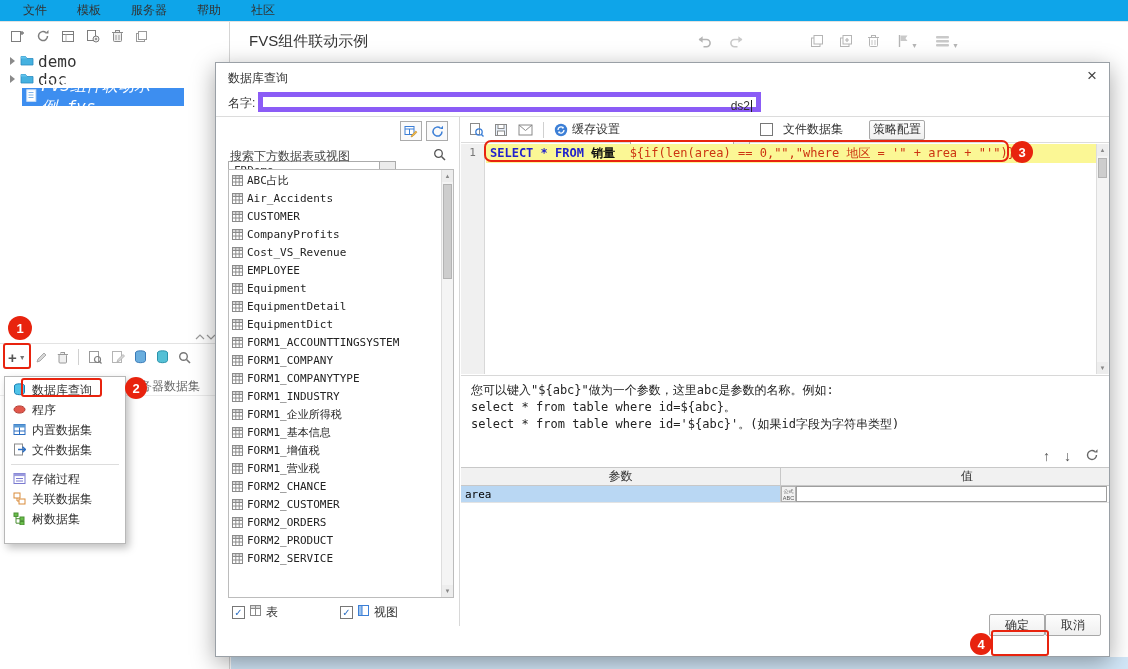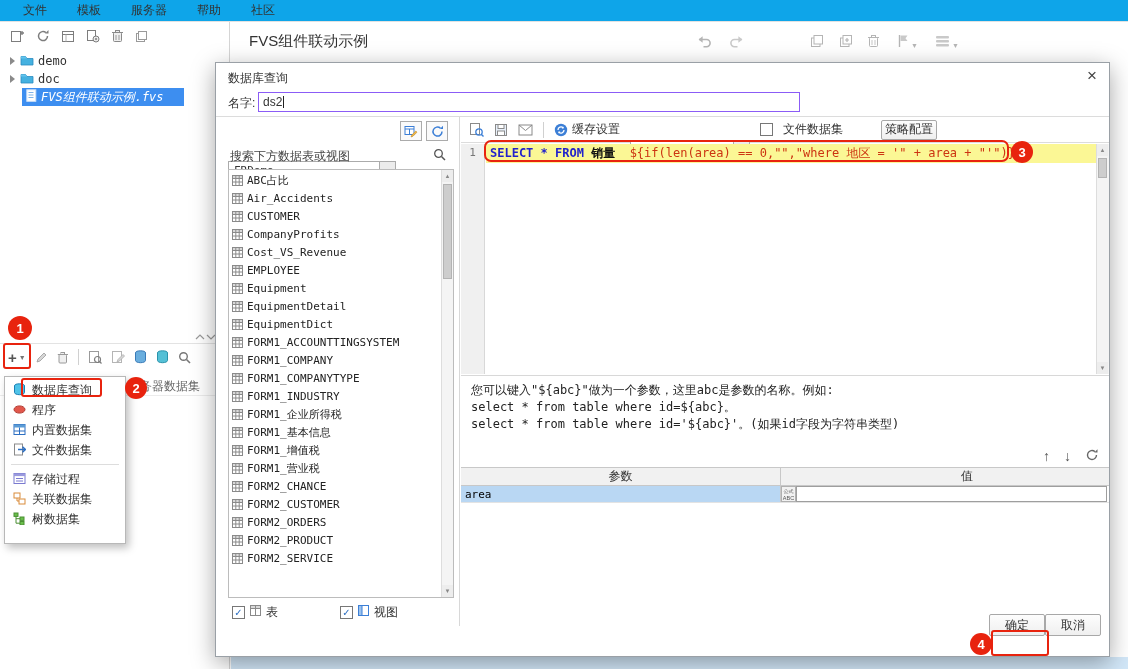--- a/index.html
+++ b/index.html
@@ -15,21 +15,21 @@
   .menu-item { padding:0 15px; line-height:21px; cursor:default; }
 
   
   .left-panel { position:absolute; left:0; top:22px; width:230px; bottom:0;
     background:#fff; border-right:1px solid #d5d5d5; }
   .file-toolbar { position:absolute; left:0; top:0; width:100%; height:28px;
     display:flex; align-items:center; gap:11px; padding-left:10px; }
   .tbi { display:inline-flex; align-items:center; justify-content:center; }
 
   .tree { position:absolute; left:0; top:30px; width:100%; }
-  .tree-row { height:18px; display:flex; align-items:center; font-size:12px; }
+  .tree-row { height:18px; display:flex; align-items:center; font-size:16px; }
   .tri { width:0; height:0; border-left:5px solid #8a8a8a; border-top:4px solid transparent;
     border-bottom:4px solid transparent; margin-left:10px; margin-right:5px; }
   .tree-label { font-family:"DejaVu Sans Mono","Liberation Mono",monospace; margin-left:4px; color:#333; }
   .tree-row.selected { margin-left:22px; width:162px; background:#3d8ef0; color:#fff;font-style:italic; }
   .tree-row.selected .tree-label { color:#fff; }
 
   .splitter { position:absolute; left:0; top:308px; width:100%; height:14px; border-bottom:1px solid #e3e3e3; }
   .splitter svg { position:absolute; right:12px; top:3px; }
 
   .ds-toolbar { position:absolute; left:0; top:322px; width:100%; height:26px;
@@ -58,22 +58,22 @@
   .bottom-strip { position:absolute; left:0; bottom:0; width:100%; height:12px; background:#d2e7f8; }
 
   
   .dialog { position:absolute; left:215px; top:62px; width:895px; height:595px; background:#fff;
     border:1px solid #9aa0a6; box-shadow:0 6px 22px rgba(0,0,0,.35); z-index:20; }
   .dlg-titlebar { position:absolute; left:0; top:0; width:100%; height:26px; }
   .dlg-title { position:absolute; left:12px; top:7px; color:#333; }
   .dlg-close { position:absolute; right:12px; top:3px; font-size:17px; color:#444; cursor:pointer; }
   .name-row { position:absolute; left:0; top:26px; width:100%; height:27px; }
   .name-label { position:absolute; left:12px; top:6px; }
-  .name-input { position:absolute; left:42px; top:3px; width:542px; height:20px; border:1px solid #8b5cf6;
-    background:#fff; padding:2px 4px; font-size:12px; }
+  .name-input { position:absolute; left:42px; top:3px; width:503px; height:20px; border:5px solid #8b5cf6;
+    background:#fff; padding:2px 4px; font-size:12px;text-align:right; }
   .caret { display:inline-block; width:1px; height:12px; background:#222; margin-left:1px; vertical-align:-2px; }
 
   .dlg-body { position:absolute; left:0; top:53px; right:0; bottom:30px; border-top:1px solid #dcdcdc; }
   .dlg-left { position:absolute; left:12px; top:2px; width:226px; bottom:2px; }
   .body-vsep { position:absolute; left:243px; top:0; bottom:0; width:1px; background:#d8d8d8; }
   .dlg-right { position:absolute; left:245px; top:0; right:0; bottom:0; }
 
   .conn-row { position:absolute; left:0; top:2px; width:100%; height:20px; display:flex; gap:4px; }
   .combo { position:relative; width:168px; height:20px; border:1px solid #ababab; background:#fff;
     font-family:"DejaVu Sans Mono","Liberation Mono",monospace; font-size:11px; line-height:18px;
@@ -103,21 +103,21 @@
   .cbx { width:13px; height:13px; border:1px solid #777; background:#fff; display:inline-flex;
     align-items:center; justify-content:center; font-size:10px; color:#2d6fc2; cursor:pointer; }
   .cb-gap { width:52px; }
 
   .sql-toolbar { position:absolute; left:0; top:0; width:100%; height:26px; display:flex; align-items:center;
     gap:10px; padding-left:8px; border-bottom:1px solid #dcdcdc; }
   .cache-btn { display:inline-flex; align-items:center; gap:4px; cursor:pointer; }
   .combo.wide { width:120px; font-family:"Liberation Sans",sans-serif; font-size:12px; }
   .btn { height:20px; min-width:56px; border:1px solid #a8a8a8; background:linear-gradient(#fdfdfd,#efefef);
     font-size:12px; color:#333; border-radius:2px; cursor:pointer; font-family:"Liberation Sans",sans-serif; }
-  .strategy { margin-left:28px; }
+  .strategy { margin-left:16px; }
 
   .sql-editor { position:absolute; left:0; top:27px; width:100%; height:230px; background:#fff; }
   .gutter { position:absolute; left:0; top:0; bottom:0; width:24px; background:#f0f0f0; border-right:1px solid #d8d8d8;
     text-align:center; font-size:11px; color:#777; padding-top:2px; font-family:"DejaVu Sans Mono",monospace; }
   .code { position:absolute; left:25px; top:0; right:13px; bottom:0; cursor:text; }
   .code-line { height:19px; line-height:19px; background:#fbf795; white-space:pre;
     font-family:"DejaVu Sans Mono","Liberation Mono",monospace; font-size:12px; padding-left:4px; }
   .ed-scroll { position:absolute; right:0; top:0; bottom:0; width:13px; background:#f4f4f4; border-left:1px solid #ddd; }
   .ed-scroll .sb-thumb { height:20px; top:14px; }
 

